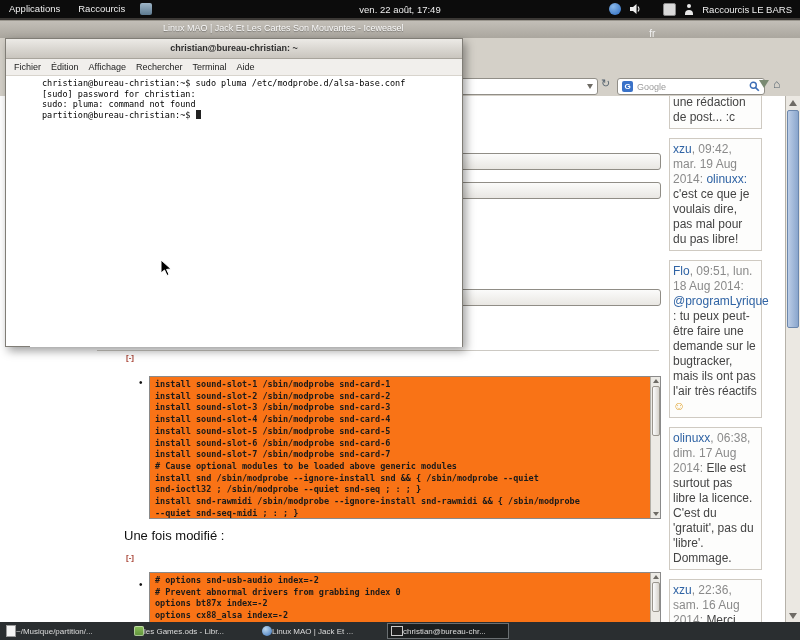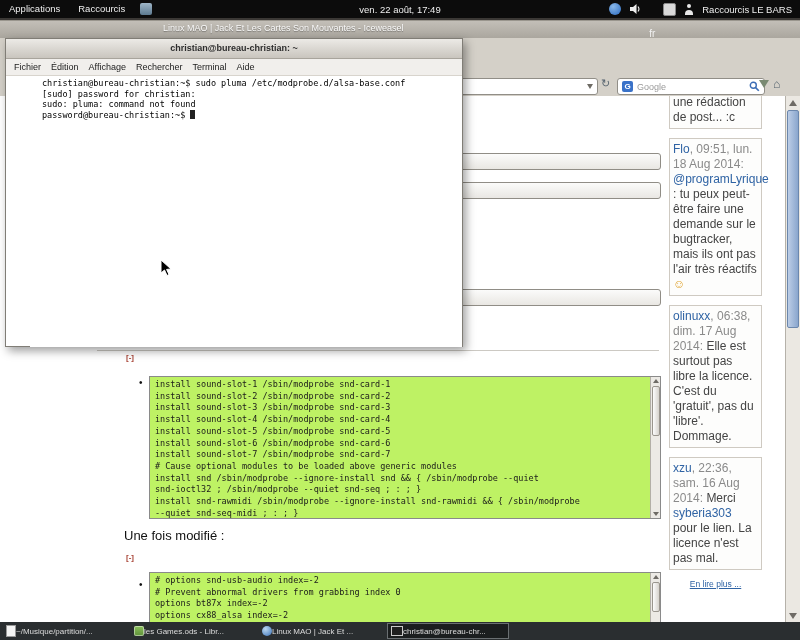--- a/index.html
+++ b/index.html
@@ -41,21 +41,21 @@
   .dl-arrow{position:absolute;left:759px;top:42px;width:0;height:0;border-left:5px solid transparent;
            border-right:5px solid transparent;border-top:8px solid #7a8a72;}
   
   .b-content{position:absolute;top:75px;left:0;width:786px;height:527px;background:#fff;overflow:hidden;}
   .formbar{position:absolute;left:97px;width:562px;height:15px;border:1px solid #908d86;border-radius:3px;
            background:linear-gradient(#fbfbfa,#e9e7e3);}
   .divider{position:absolute;left:97px;top:254px;width:562px;border-top:1px solid #ccc9c3;}
   .collapse{position:absolute;font-size:8px;color:#a94436;font-weight:bold;cursor:pointer;}
   .bullet{position:absolute;font-size:10px;color:#111;}
   .bullet::before{content:"•";}
-  .codebox{position:absolute;left:149px;width:510px;background:#bef264;border:1px solid #8a8a8a;overflow:hidden;}
+  .codebox{position:absolute;left:149px;width:510px;background:#f97316;border:1px solid #8a8a8a;overflow:hidden;font-weight:bold;}
   .codebox pre{margin:2px 5px;font-family:"DejaVu Sans Mono",monospace;font-size:8.5px;line-height:11.7px;
            color:#1a1a1a;white-space:pre;}
   .cb-scroll{position:absolute;top:0;right:0;width:9px;height:100%;background:#eceae5;border-left:1px solid #b3afa7;}
   .cb-thumb{position:absolute;top:9px;left:1px;width:6px;height:34%;background:linear-gradient(90deg,#fdfdfd,#d6d3cd);
            border:1px solid #9a968e;border-radius:2px;}
   .cb-ar{position:absolute;left:2px;width:0;height:0;border-left:3px solid transparent;border-right:3px solid transparent;}
   .cb-up{top:2px;border-bottom:4px solid #6e6b65;}
   .cb-dn{bottom:2px;border-top:4px solid #6e6b65;}
   .modified{position:absolute;left:124px;top:432px;font-size:13px;color:#111;}
   
@@ -165,20 +165,23 @@
         <span class="cb-ar cb-up"></span>
         <div class="cb-thumb" style="height:55%;"></div>
       </div>
     </div>
 
     <div class="sidebar">
       <div class="cbox partial">
         <span>une rédaction de post... :c</span>
       </div>
 
+      <div class="cbox">
+        <span class="author">xzu</span><span class="meta">, 09:42, mar. 19 Aug 2014: </span><span></span><span class="inlink">olinuxx:</span><span> c'est ce que je voulais dire, pas mal pour du pas libre!</span>
+      </div>
 
       <div class="cbox">
         <span class="author">Flo</span><span class="meta">, 09:51, lun. 18 Aug 2014: </span><span></span><span class="inlink">@programLyrique</span><span> : tu peux peut-être faire une demande sur le bugtracker, mais ils ont pas l'air très réactifs </span><span class="emoji">☺</span>
       </div>
 
       <div class="cbox">
         <span class="author">olinuxx</span><span class="meta">, 06:38, dim. 17 Aug 2014: </span><span>Elle est surtout pas libre la licence. C'est du 'gratuit', pas du 'libre'. Dommage.</span>
       </div>
 
       <div class="cbox">
@@ -203,21 +206,21 @@
     <span>Édition</span>
     <span>Affichage</span>
     <span>Rechercher</span>
     <span>Terminal</span>
     <span>Aide</span>
   </div>
   <div class="t-body">
     <div>christian@bureau-christian:~$ sudo pluma /etc/modprobe.d/alsa-base.conf</div>
     <div>[sudo] password for christian:</div>
     <div>sudo: pluma: command not found</div>
-    <div><span>password@bureau-christian:~$ </span><span class="cursor"></span></div>
+    <div><span>partition@bureau-christian:~$ </span><span class="cursor"></span></div>
     <svg id="mouse" width="12" height="18" viewBox="0 0 12 18">
       <polygon points="1,1 1,14 4.5,11 7,16.5 9,15.5 6.6,10.4 11,10" fill="#000" stroke="#fff" stroke-width="1"></polygon>
     </svg>
   </div>
 </div>
 
 <div id="panel">
   <span class="pmenu">Applications</span>
   <span class="pmenu">Raccourcis</span>
   <span class="launcher"></span>

